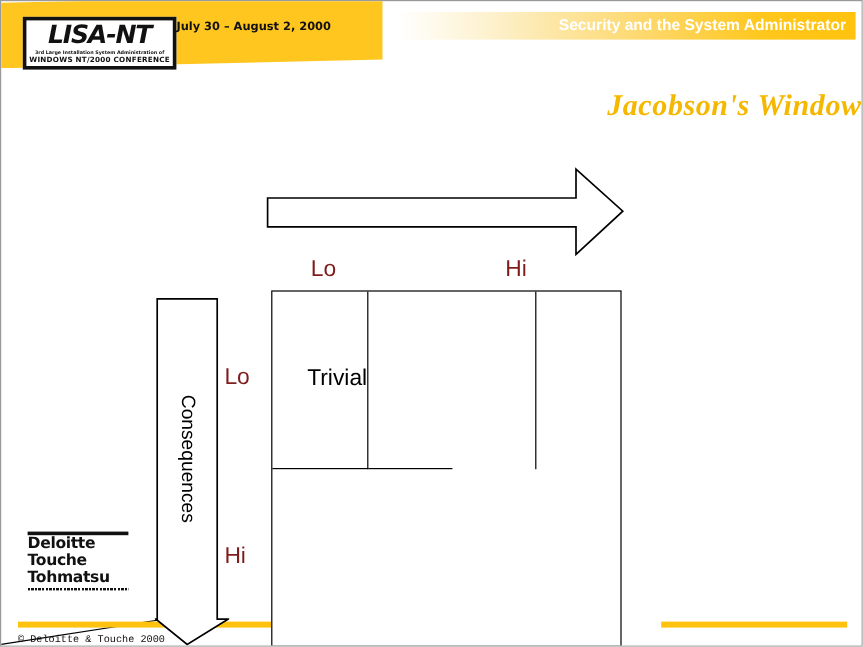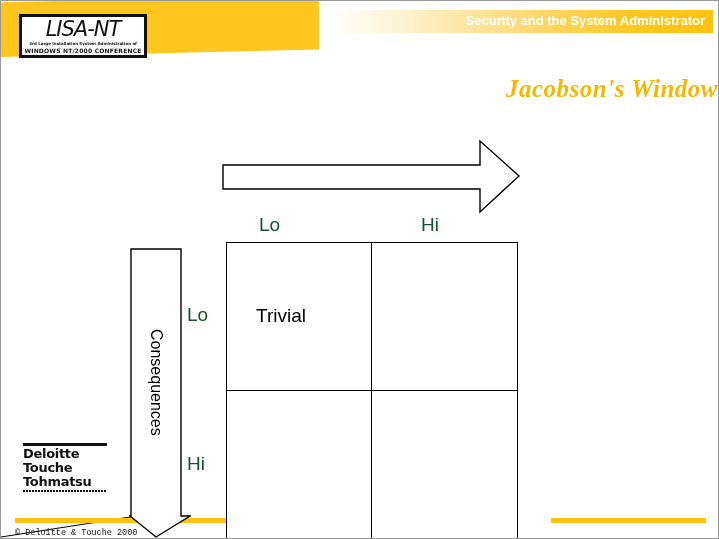--- a/index.html
+++ b/index.html
@@ -34,21 +34,21 @@
     width:128px; height:44px;
     background:#ffffff;
     border:3px solid #111111;
     box-sizing:border-box;
     z-index:4;
   }
   .lisa-title{
     position:absolute; left:0; right:0; top:1px;
     text-align:center;
     font-family:"DejaVu Sans",sans-serif;
-    font-weight:normal; font-style:italic;
+    font-weight:bold; font-style:italic;
     font-size:21px; line-height:22px;
     color:#111111; letter-spacing:-1px;
   }
   .lisa-sub1{
     position:absolute; left:0; right:0; top:24px;
     text-align:center;
     font-family:"DejaVu Sans",sans-serif;
     font-size:4px; line-height:5px; font-weight:bold;
     color:#111111; white-space:nowrap;
   }
@@ -126,38 +126,38 @@
     writing-mode:vertical-rl;
     text-orientation:mixed;
     font-size:16px; color:#000000;
     font-family:"Liberation Sans",sans-serif;
     white-space:nowrap;
   }
 
   
   .tick{
     position:absolute;
-    font-size:19px; color:#14532d;
+    font-size:19px; color:#7f1d1d;
     font-family:"Liberation Sans",sans-serif;
   }
   .tick-col-lo{ left:258px; top:213px; }
   .tick-col-hi{ left:420px; top:213px; }
   .tick-row-lo{ left:186px; top:303px; }
   .tick-row-hi{ left:186px; top:452px; }
 
   
   .matrix{
     position:absolute;
     left:225px; top:241px;
     width:292px; height:297px;
     background:#ffffff;
     border:1px solid #000000;
     box-sizing:border-box;
     display:grid;
-    grid-template-columns:1fr 1fr;
+    grid-template-columns:1fr 1fr 1fr 1fr;
     grid-template-rows:1fr 1fr;
     z-index:6;
   }
   .cell{
     position:relative;
     display:flex; align-items:center;
     padding-left:29px;
     box-sizing:border-box;
     font-size:19px; color:#000000;
     font-family:"Liberation Sans",sans-serif;
@@ -222,20 +222,21 @@
 
   <div class="sage-line">Co-sponsored by SAGE</div>
 
   <div class="lisa-box">
     <div class="lisa-title">LISA-NT</div>
     <div class="lisa-sub1">3rd Large Installation System Administration of</div>
     <div class="lisa-sub2">WINDOWS NT/2000 CONFERENCE</div>
   </div>
 
   <div class="conf-info">
+    <div>July 30 – August 2, 2000</div>
   </div>
 
   <div class="title-banner">
     <div class="txt">Security and the System Administrator</div>
   </div>
 
   <div class="slide-title">Jacobson's Window</div>
 
   <svg class="freq-arrow" viewBox="0 0 300 75">
     <polygon points="2,26 259,26 259,2 298,37 259,73 259,50 2,50" fill="#ffffff" stroke="#000000" stroke-width="1.4"></polygon>

